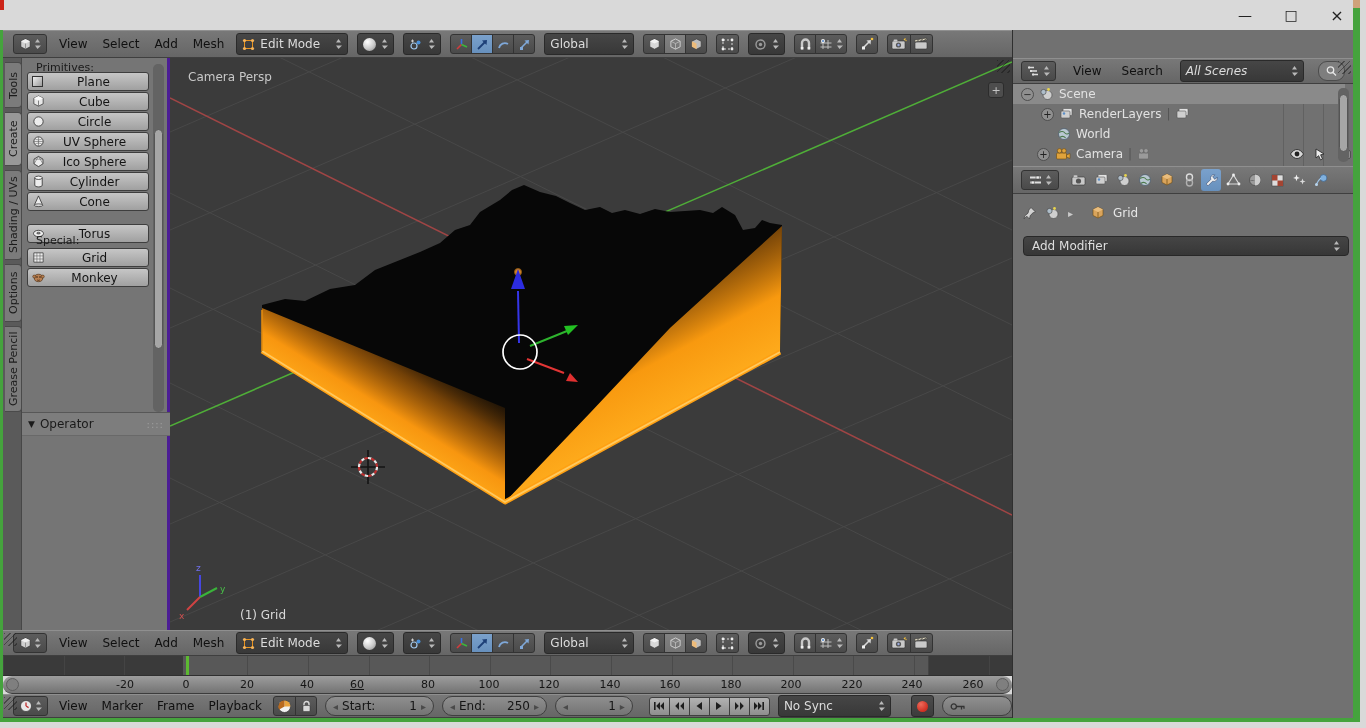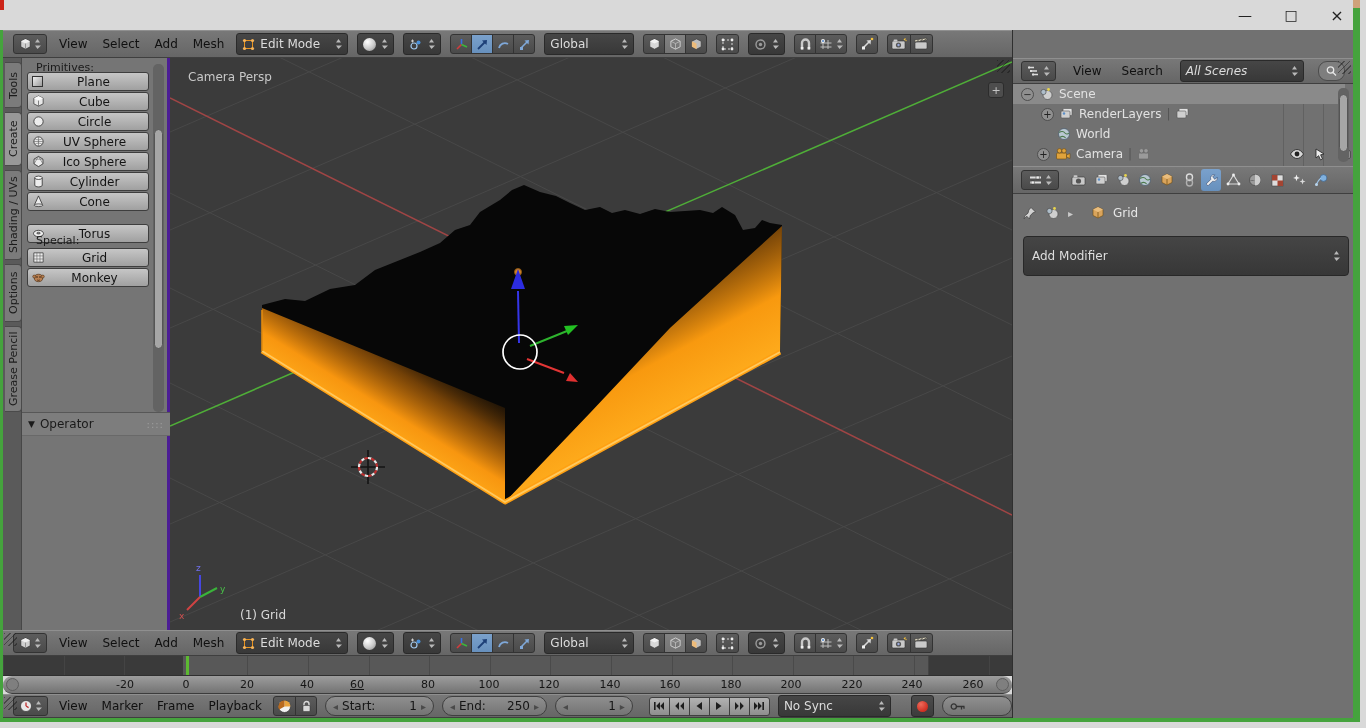--- a/index.html
+++ b/index.html
@@ -44,21 +44,21 @@
   .vp-label{position:absolute;color:#c8c8c8;font-size:12px;}
   .plusbtn{position:absolute;width:14px;height:14px;background:#4d4d4d;border:1px solid #2c2c2c;border-radius:3px;color:#c4c4c4;font-size:11px;display:flex;align-items:center;justify-content:center;}
   .hatch{position:absolute;width:13px;height:13px;background:repeating-linear-gradient(135deg,rgba(20,20,20,.45) 0 1px,transparent 1px 4px);}
   
   .rightpanel{position:absolute;left:1012px;top:30px;width:341px;height:688px;background:#717171;border-left:1px solid #2f2f2f;box-sizing:border-box;}
   .row{display:flex;align-items:center;position:absolute;color:#e2e2e2;}
   .tree-sep{position:absolute;width:1px;background:rgba(0,0,0,.14);}
   .expander{width:13px;height:13px;border-radius:50%;background:#8f8f8f;border:1px solid #4e4e4e;color:#222;font-size:10px;line-height:11px;text-align:center;box-sizing:border-box;flex:0 0 auto;}
   .search-pill{background:#7e7e7e;border:1px solid #4c4c4c;border-radius:9px;height:18px;display:flex;align-items:center;padding:0 6px;}
   .tab-ico{width:20px;height:22px;display:flex;align-items:center;justify-content:center;border-radius:3px;}
-  .addmod{position:absolute;left:10px;width:326px;height:40px;background:linear-gradient(#454545,#373737);border:1px solid #282828;border-radius:4px;color:#dedede;display:flex;align-items:center;padding:0 8px;box-sizing:border-box;}
+  .addmod{position:absolute;left:10px;width:326px;height:20px;background:linear-gradient(#454545,#373737);border:1px solid #282828;border-radius:4px;color:#dedede;display:flex;align-items:center;padding:0 8px;box-sizing:border-box;}
   
   .tl-track{position:absolute;left:3px;top:656px;width:1009px;height:20px;background:#585858;background-image:repeating-linear-gradient(90deg,rgba(0,0,0,.16) 0 1px,transparent 1px 60.6px);background-position-x:2px;border-bottom:1px solid #2f2f2f;box-sizing:border-box;}
   .tl-dark{position:absolute;top:0;height:100%;background:#3a3a3a;background-image:repeating-linear-gradient(90deg,rgba(255,255,255,.05) 0 1px,transparent 1px 60.6px);}
   .playhead{position:absolute;top:0;width:3px;height:100%;background:#5cb931;}
   .tl-ruler{position:absolute;left:3px;top:676px;width:1009px;height:18px;background:linear-gradient(#9d9d9d,#737373);border-bottom:1px solid #3c3c3c;border-radius:9px;box-sizing:border-box;}
   .ruler-num{position:absolute;top:2px;transform:translateX(-50%);color:#151515;font-size:11px;}
   .ruler-cap{position:absolute;top:2px;width:13px;height:13px;border-radius:50%;background:#7f7f7f;border:1px solid #5e5e5e;box-sizing:border-box;}
   .pill{background:linear-gradient(#8f8f8f,#747474);border:1px solid #3f3f3f;border-radius:10px;height:20px;display:flex;align-items:center;color:#151515;padding:0 7px;gap:4px;box-sizing:border-box;white-space:nowrap;}
   .pill .arr{color:#4a4a4a;font-size:10px;}
   .pbtn{width:21px;height:19px;background:linear-gradient(#b2b2b2,#8e8e8e);border:1px solid #3f3f3f;display:flex;align-items:center;justify-content:center;margin-left:-1px;box-sizing:border-box;}

